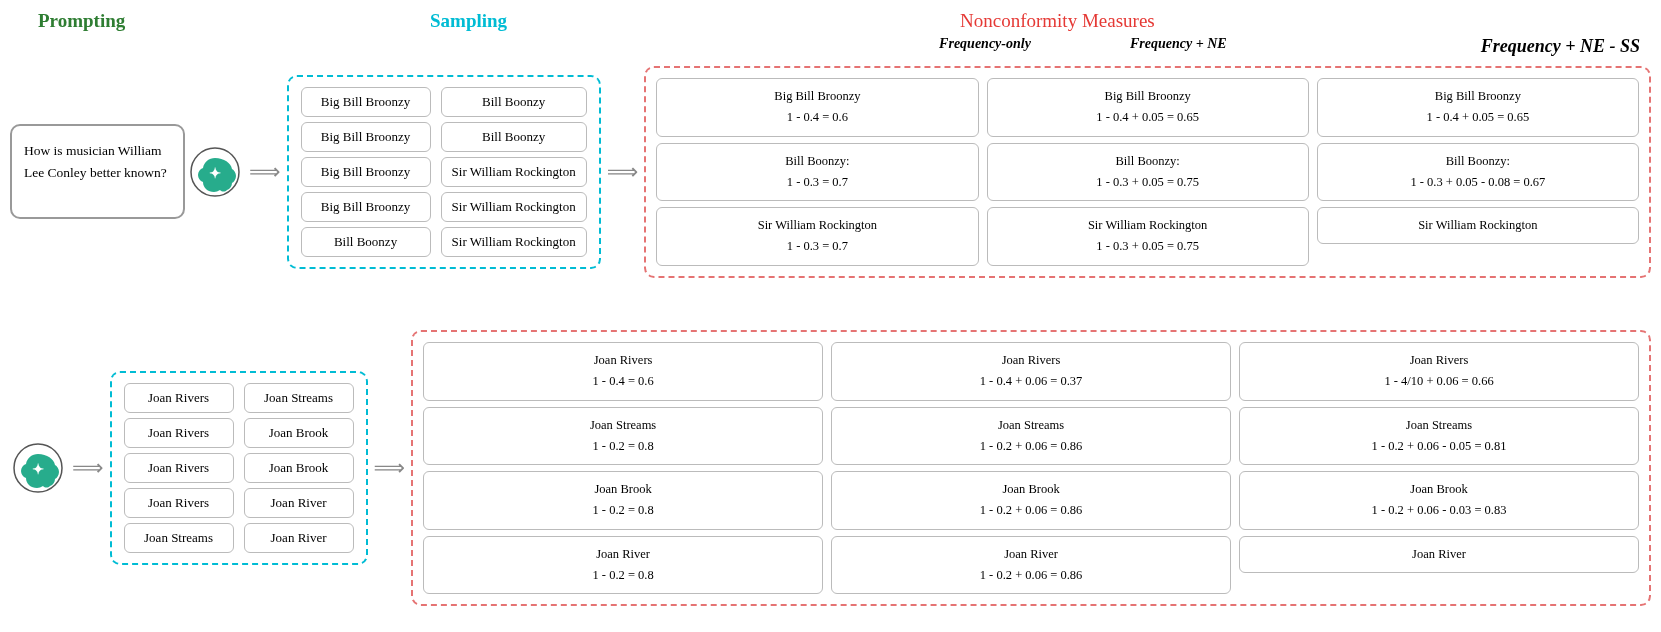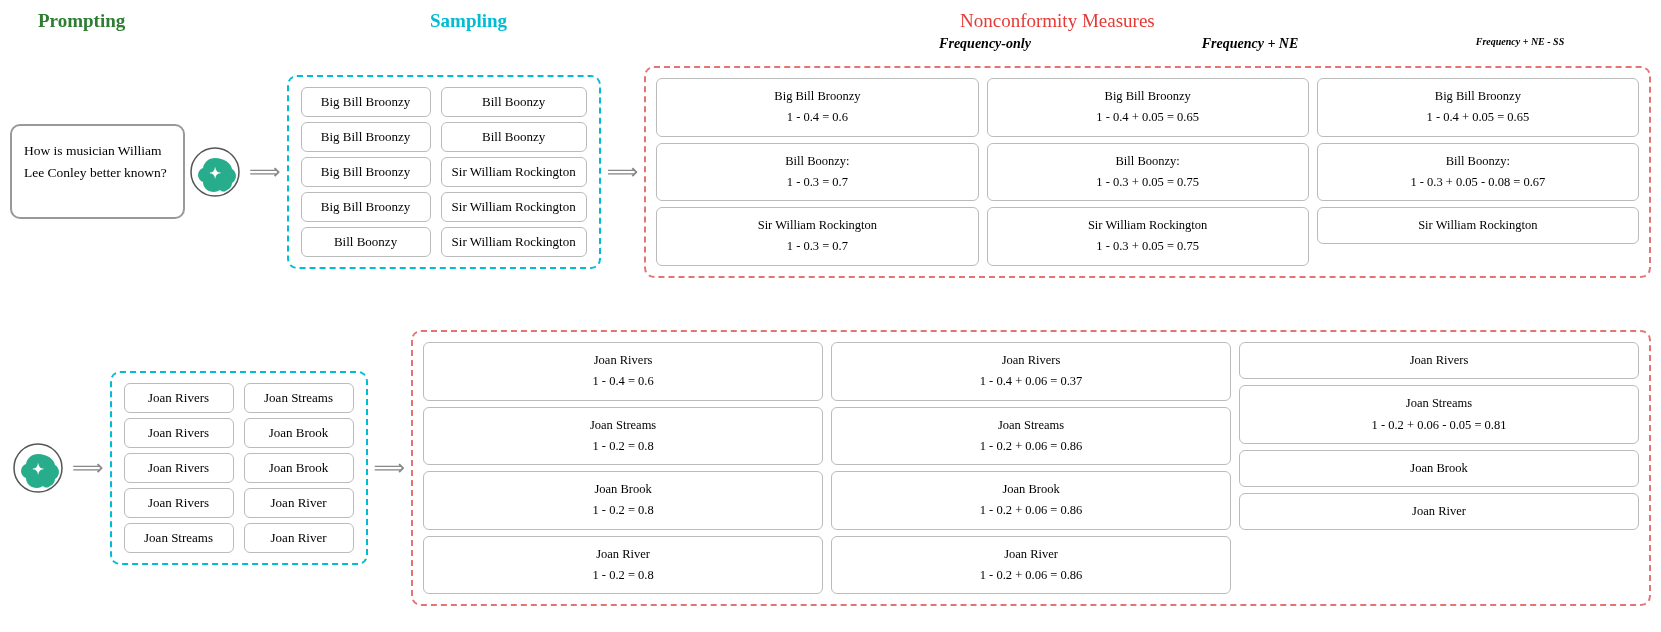--- a/index.html
+++ b/index.html
@@ -22,22 +22,22 @@
 </head>
 <body>
 
 <div class="page-layout">
 
   <div style="position:absolute;top:10px;left:38px;color:#2e7d32;font-weight:bold;font-size:19px;font-family:'Times New Roman',serif;">Prompting</div>
   <div style="position:absolute;top:10px;left:430px;color:#00bcd4;font-weight:bold;font-size:19px;font-family:'Times New Roman',serif;">Sampling</div>
   <div style="position:absolute;top:10px;left:960px;color:#e53935;font-weight:normal;font-size:19px;font-family:'Times New Roman',serif;">Nonconformity Measures</div>
 
   <div style="position:absolute;top:36px;left:865px;font-style:italic;font-weight:bold;font-size:14px;font-family:'Times New Roman',serif;width:240px;text-align:center;">Frequency-only</div>
-  <div style="position:absolute;top:36px;left:1130px;font-style:italic;font-weight:bold;font-size:14px;font-family:'Times New Roman',serif;width:240px;text-align:center;">Frequency + NE</div>
-  <div style="position:absolute;top:36px;left:1400px;font-style:italic;font-weight:bold;font-size:10px;font-family:'Times New Roman',serif;width:240px;text-align:center;">Frequency + NE - SS</div>
+  <div style="position:absolute;top:36px;left:1130px;font-style:italic;font-weight:bold;font-size:14px;font-family:'Times New Roman',serif;width:240px;">Frequency + NE</div>
+  <div style="position:absolute;top:36px;left:1400px;font-style:italic;font-weight:bold;font-size:18px;font-family:'Times New Roman',serif;width:240px;text-align:right;">Frequency + NE - SS</div>
 
   <div style="position:absolute;top:66px;left:0;width:1661px;display:flex;flex-direction:row;align-items:center;gap:2px;padding:0 10px;">
 
     <div style="background:#fff;border:2px solid #999;border-radius:10px;padding:14px 12px;font-size:13.5px;line-height:1.6;width:175px;min-height:95px;font-family:'Times New Roman',serif;flex-shrink:0;">
       How is musician William Lee Conley better known?
     </div>
 
     <div style="width:52px;height:52px;flex-shrink:0;margin:0 2px;">
       <svg viewBox="0 0 52 52" width="52" height="52" xmlns="http://www.w3.org/2000/svg">
         <circle cx="26" cy="26" r="24" fill="#fff" stroke="#555" stroke-width="1.5"></circle>
@@ -184,27 +184,29 @@
         </div>
         <div style="background:#fff;border:1.5px solid #bbb;border-radius:6px;padding:7px 8px;font-size:12.5px;text-align:center;line-height:1.7;font-family:'Times New Roman',serif;">
           <div>Joan River</div>
           <div>1 - 0.2 + 0.06 = 0.86</div>
         </div>
       </div>
 
       <div style="display:flex;flex-direction:column;gap:6px;flex:1;">
         <div style="background:#fff;border:1.5px solid #bbb;border-radius:6px;padding:7px 8px;font-size:12.5px;text-align:center;line-height:1.7;font-family:'Times New Roman',serif;">
           <div>Joan Rivers</div>
+          <div>1 - 4/10 + 0.06 = 0.66</div>
         </div>
         <div style="background:#fff;border:1.5px solid #bbb;border-radius:6px;padding:7px 8px;font-size:12.5px;text-align:center;line-height:1.7;font-family:'Times New Roman',serif;">
           <div>Joan Streams</div>
           <div>1 - 0.2 + 0.06 - 0.05 = 0.81</div>
         </div>
         <div style="background:#fff;border:1.5px solid #bbb;border-radius:6px;padding:7px 8px;font-size:12.5px;text-align:center;line-height:1.7;font-family:'Times New Roman',serif;">
           <div>Joan Brook</div>
+          <div>1 - 0.2 + 0.06 - 0.03 = 0.83</div>
         </div>
         <div style="background:#fff;border:1.5px solid #bbb;border-radius:6px;padding:7px 8px;font-size:12.5px;text-align:center;line-height:1.7;font-family:'Times New Roman',serif;">
           <div>Joan River</div>
         </div>
       </div>
     </div>
 
   </div>
 
 </div>

